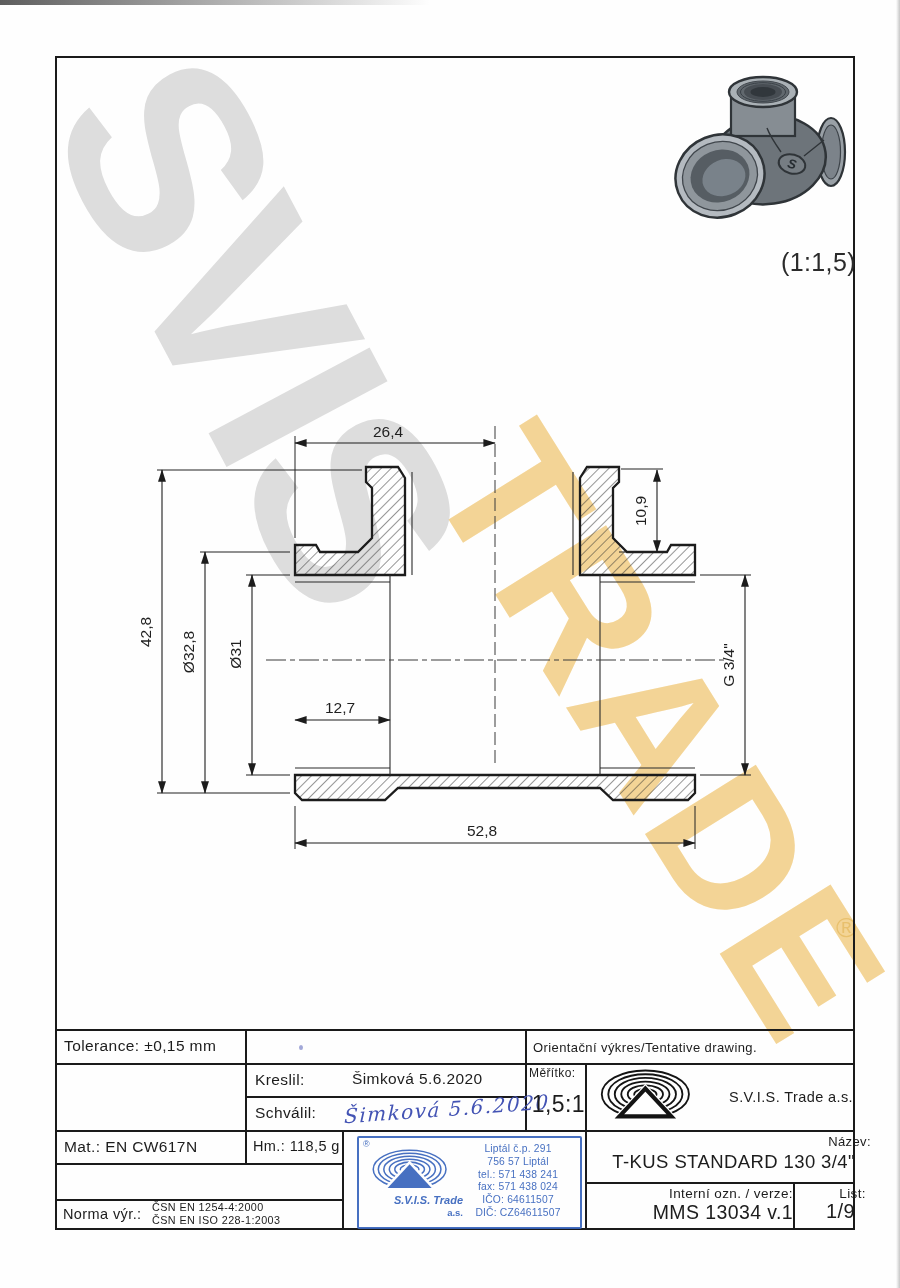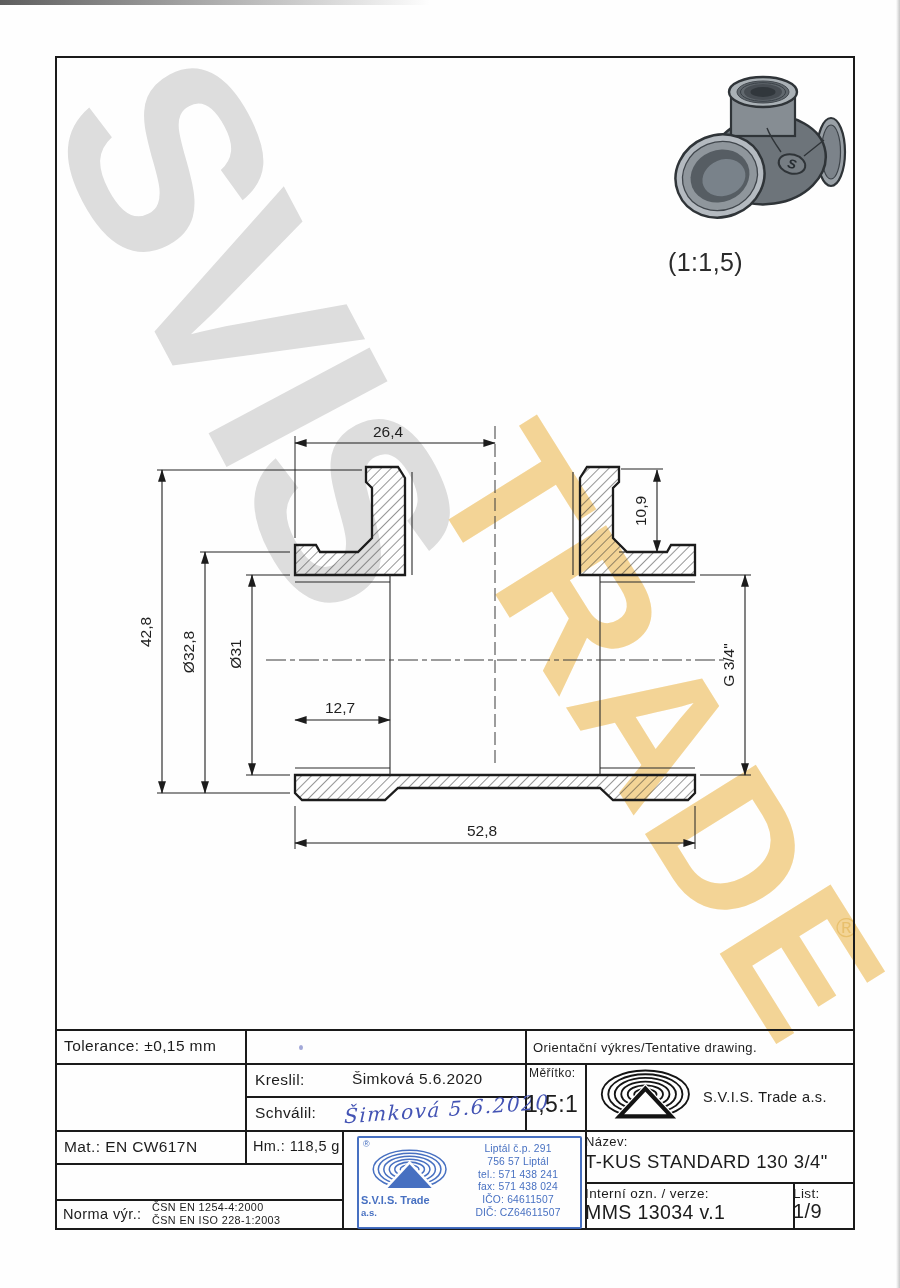--- a/index.html
+++ b/index.html
@@ -16,21 +16,21 @@
   .wm-reg{left:836px;top:912px;font-size:28px;color:#e7bd66;opacity:.85;z-index:1;}
   
   .scan-top{left:0;top:0;width:430px;height:5px;background:linear-gradient(90deg,rgba(25,25,25,.7),rgba(25,25,25,0));z-index:5;}
   .scan-right{right:0;top:0;width:4px;height:100%;background:linear-gradient(270deg,rgba(70,70,70,.30),rgba(70,70,70,0));z-index:5;}
   
   .frame{left:55px;top:56px;width:800px;height:1174px;border:2.5px solid #1a1a1a;box-sizing:border-box;z-index:2;}
   .hl{position:absolute;height:2px;background:#1a1a1a;z-index:3;}
   .vl{position:absolute;width:2px;background:#1a1a1a;z-index:3;}
   
   .txt{position:absolute;z-index:4;letter-spacing:.4px;}
-  .ctr{text-align:left;}
+  .ctr{text-align:right;}
   .sig{font-family:"DejaVu Serif",serif;font-style:italic;color:#4353b4;
        transform:rotate(-4deg) skewX(-6deg);letter-spacing:1.5px;}
   .stamp{position:absolute;left:357px;top:1136px;width:221px;height:89px;border:2px solid #3a66bd;
        border-radius:2px;z-index:4;opacity:.93;}
   .stamp .rcol{position:absolute;left:102px;right:5px;top:5px;text-align:center;color:#3a66bd;
        font-size:10.3px;line-height:12.8px;letter-spacing:.2px;}
   .ink-dot{position:absolute;left:299px;top:1045px;width:4px;height:5px;background:#5560b8;border-radius:50%;
        opacity:.55;z-index:4;}
   svg{overflow:visible;}
   .z2{z-index:2;} .z4{z-index:4;}
@@ -182,21 +182,21 @@
         <ellipse cx="46" cy="24" rx="11" ry="5"></ellipse>
         <ellipse cx="46" cy="24" rx="17.5" ry="8.5"></ellipse>
         <ellipse cx="46" cy="24" rx="24" ry="12"></ellipse>
         <ellipse cx="46" cy="24" rx="30.5" ry="15.5"></ellipse>
         <ellipse cx="46" cy="24" rx="37" ry="19"></ellipse>
         <ellipse cx="46" cy="24" rx="43" ry="22.5"></ellipse>
       </g>
       <polygon points="20,46 72,46 46,18" fill="#ffffff" stroke="#ffffff" stroke-width="6"></polygon>
       <polygon points="20,46 72,46 46,18" fill="#3a66bd"></polygon>
     </svg>
-    <div class="abs ctr" style="left:2px;top:56px;width:102px;font-size:11px;font-weight:bold;color:#3a66bd">S.V.I.S. Trade</div>
+    <div class="abs ctr" style="left:2px;top:56px;width:102px;font-size:11px;font-weight:bold;font-style:italic;color:#3a66bd">S.V.I.S. Trade</div>
     <div class="abs ctr" style="left:2px;top:69px;width:102px;font-size:9.5px;font-weight:bold;color:#3a66bd">a.s.</div>
     <div class="rcol">
       <div>Liptál č.p. 291</div>
       <div>756 57 Liptál</div>
       <div>tel.: 571 438 241</div>
       <div>fax: 571 438 024</div>
       <div>IČO: 64611507</div>
       <div>DIČ: CZ64611507</div>
     </div>
   </div>

